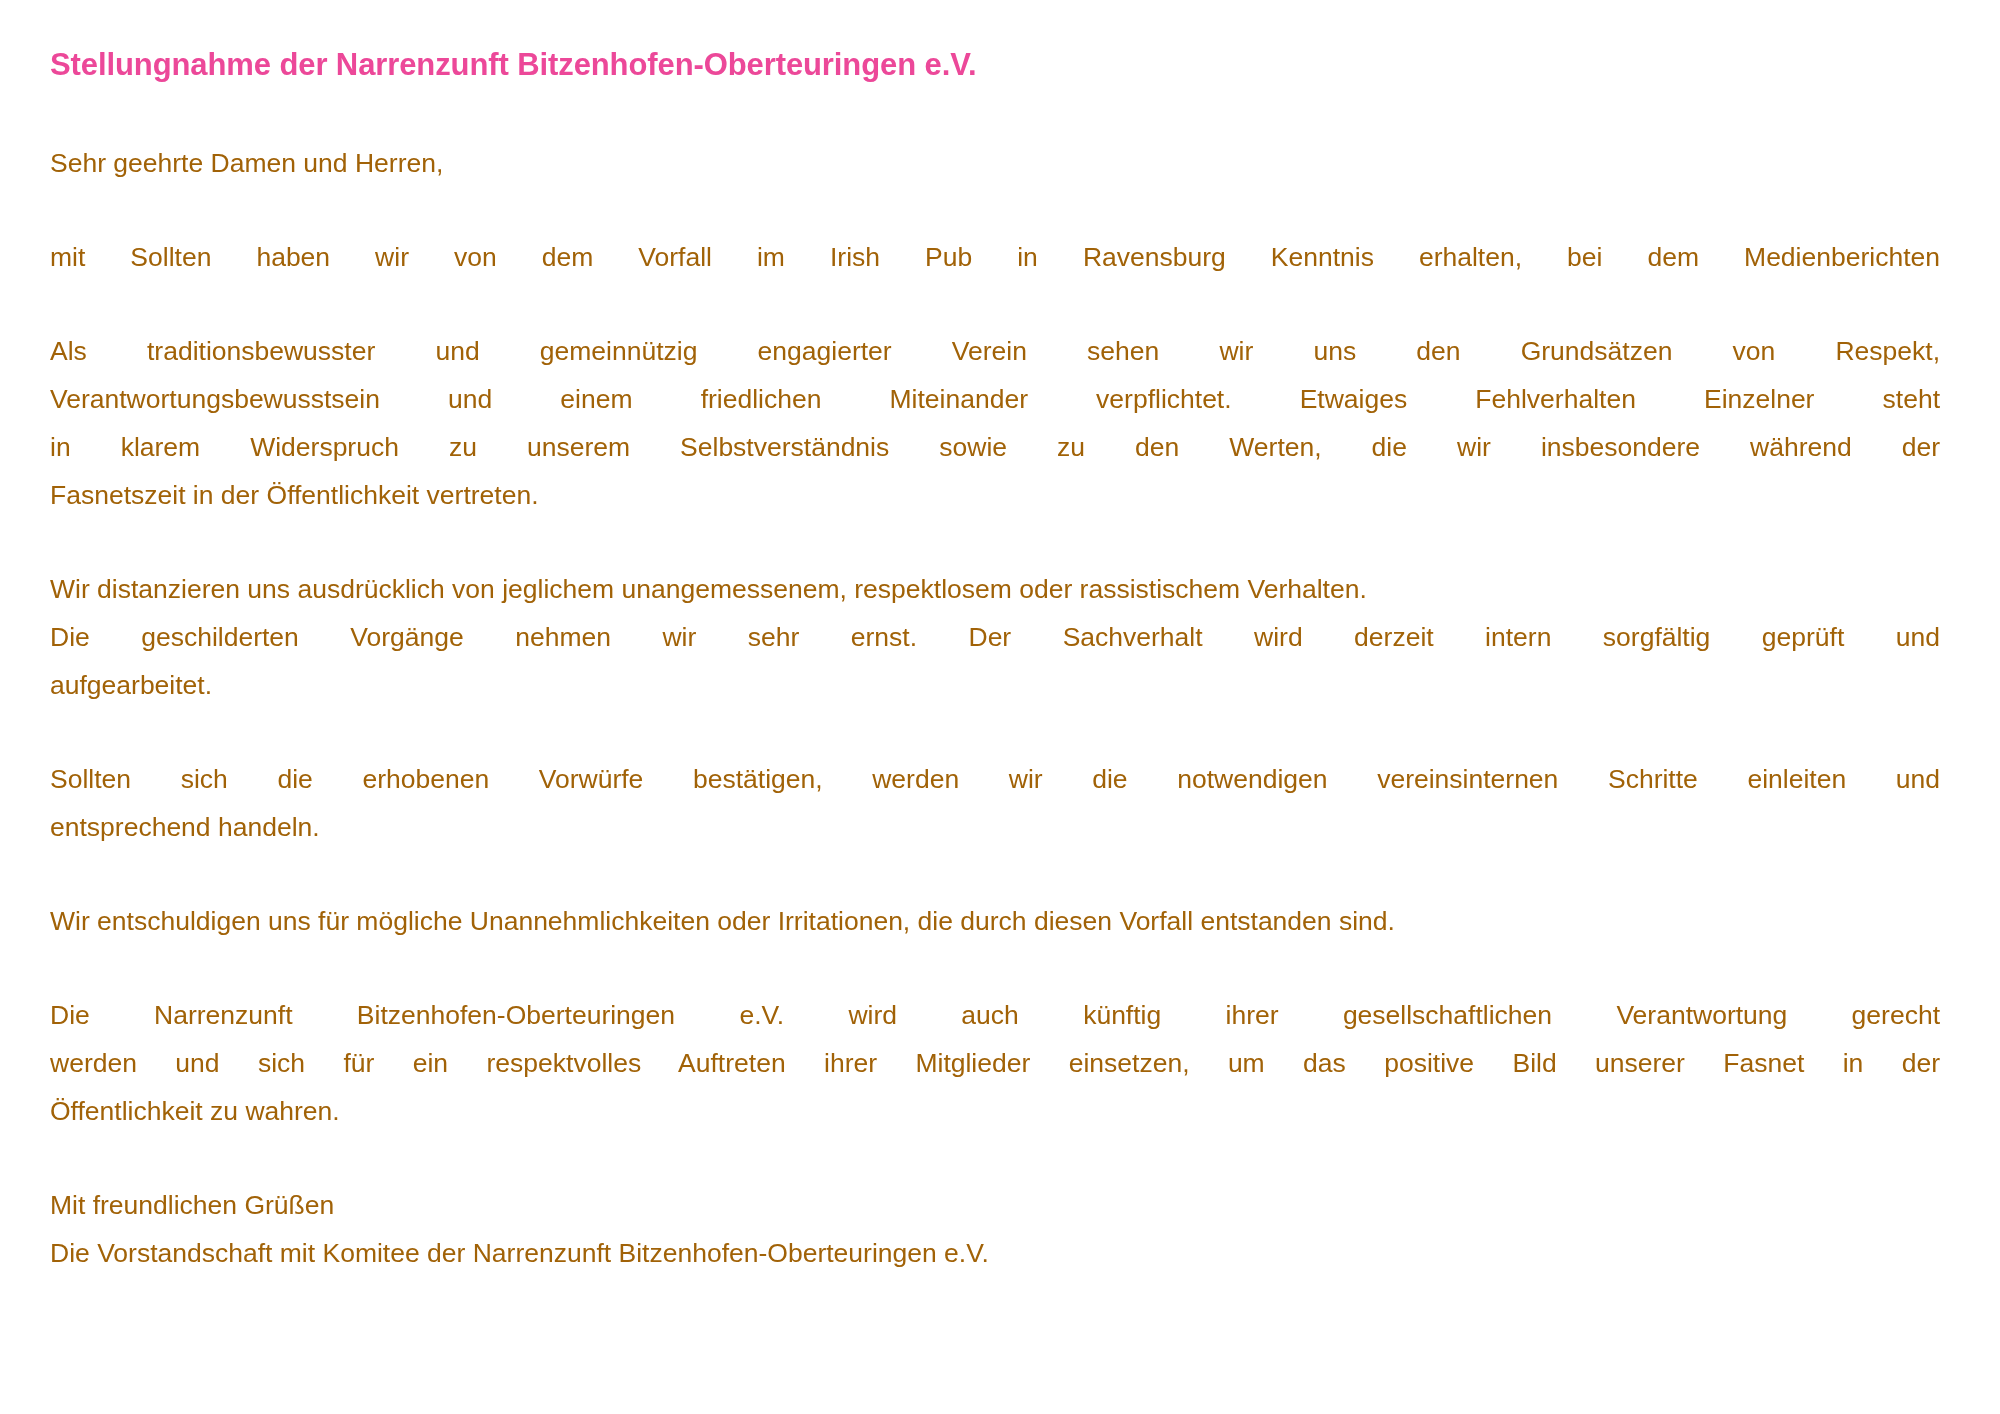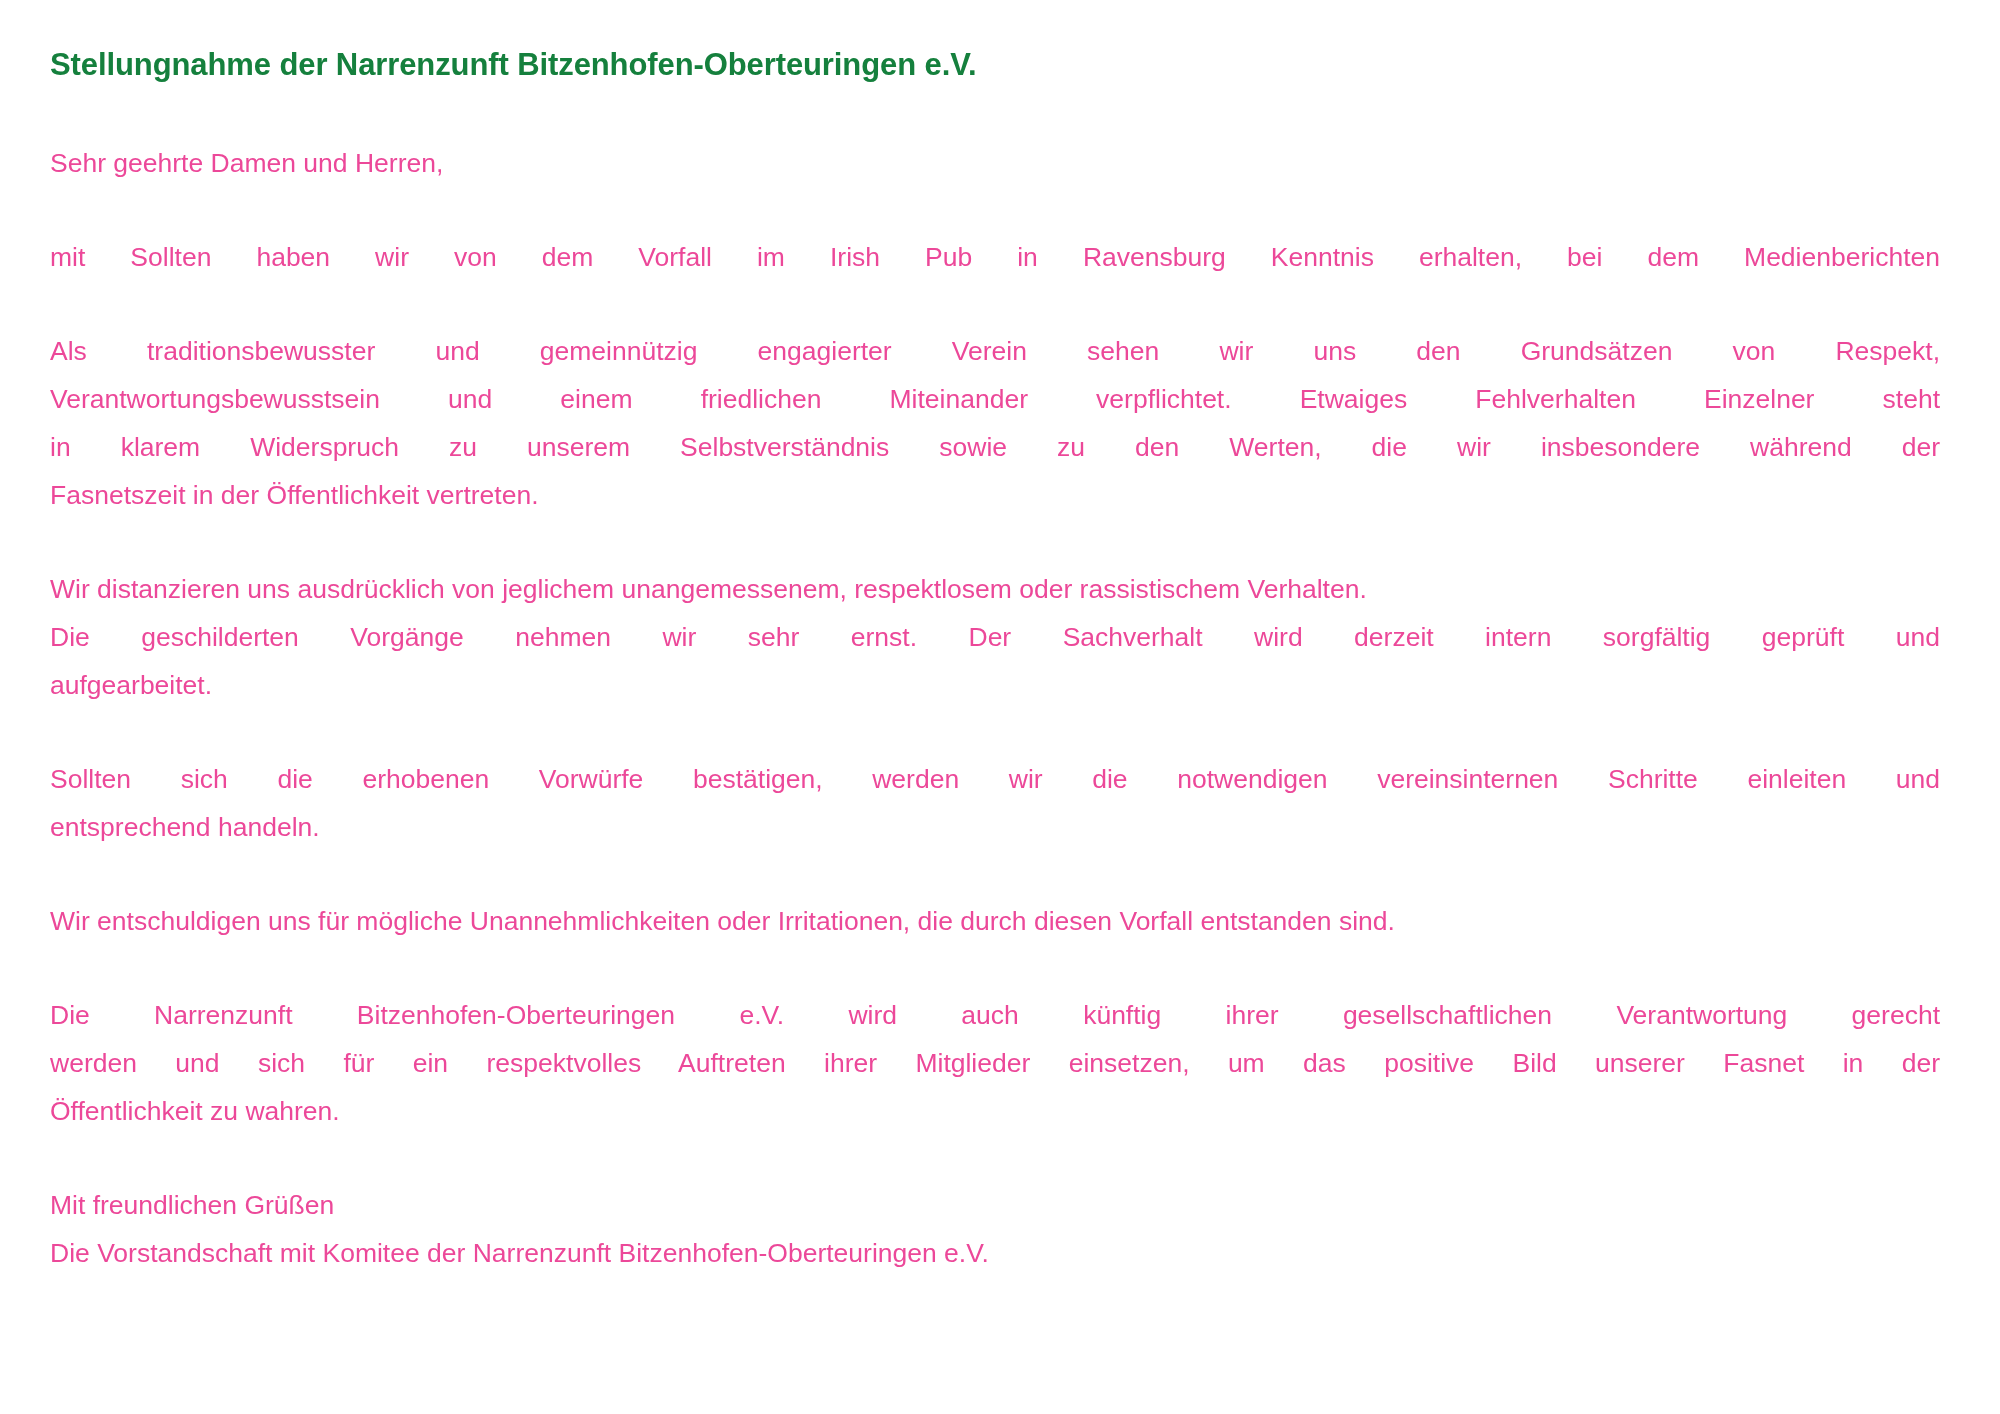--- a/index.html
+++ b/index.html
@@ -22,30 +22,30 @@
     padding: 46px 60px 30px 50px;
     background: #ffffff;
   }
   .doc-title {
     font-size: 31px;
     font-weight: 700;
     letter-spacing: -0.1px;
     line-height: 1.25;
     margin: 0 0 0 0;
     padding: 0;
-    color: #15803d;
+    color: #ec4899;
   }
   .spacer-lg { height: 54px; }
   .spacer-md { height: 46px; }
   .block {
     font-size: 26.5px;
     line-height: 48px;
     margin: 0;
     padding: 0;
-    color: #ec4899;
+    color: #a16207;
     max-width: 1900px;
   }
   .block.plain {
     text-align: left;
   }
   .line {
     display: block;
     white-space: nowrap;
   }
   .block .jline {

